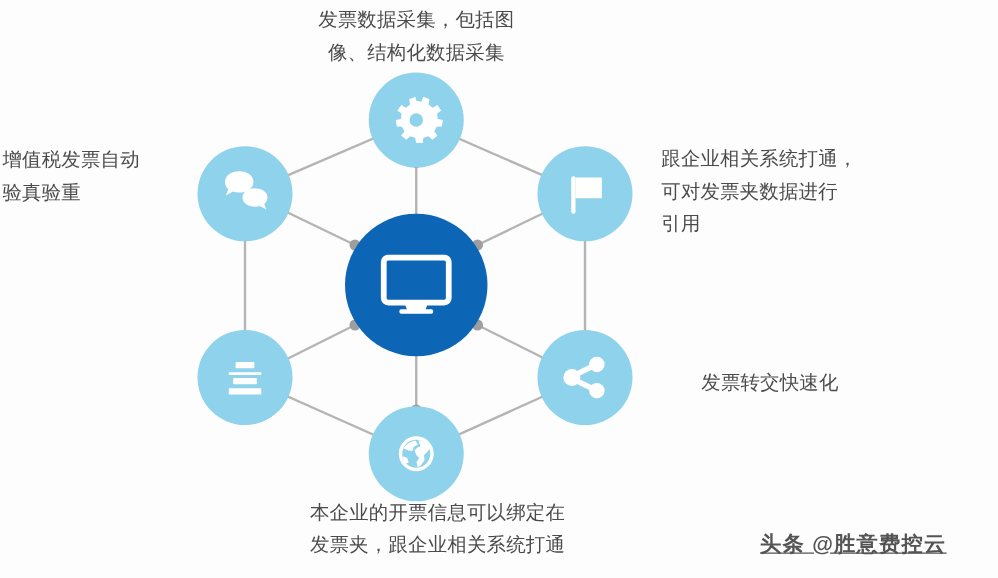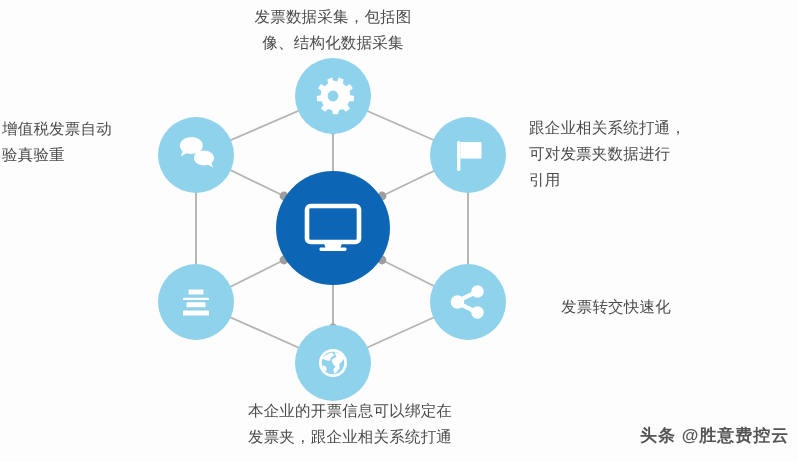--- a/index.html
+++ b/index.html
@@ -68,28 +68,29 @@
   .label-bottom {
     left: 180px;
     top: 398px;
     width: 340px;
     text-align: center;
   }
 
   
   .watermark {
     position: absolute;
-    left: 640px;
+    left: 608px;
     top: 424px;
     font-size: 17px;
     font-weight: 700;
     color: #3d3d3d;
     letter-spacing: 1px;
     white-space: nowrap;
     opacity: 0.88;
+    text-decoration: underline;
   }
 </style>
 </head>
 <body>
 
 <div id="stage">
 
   <svg id="diagram" viewBox="0 0 798 462">
     <defs>
 

